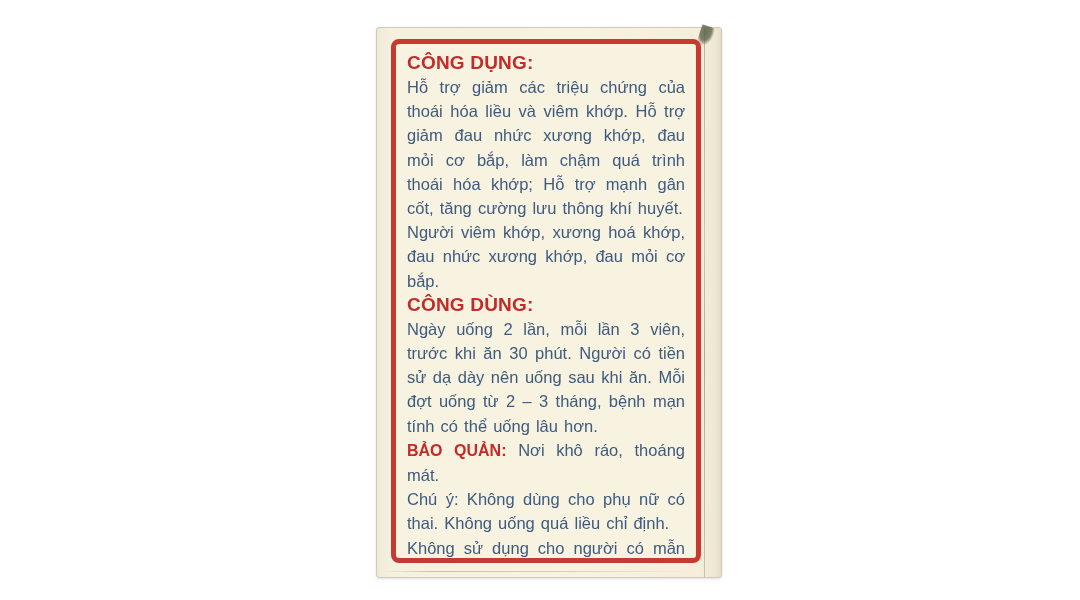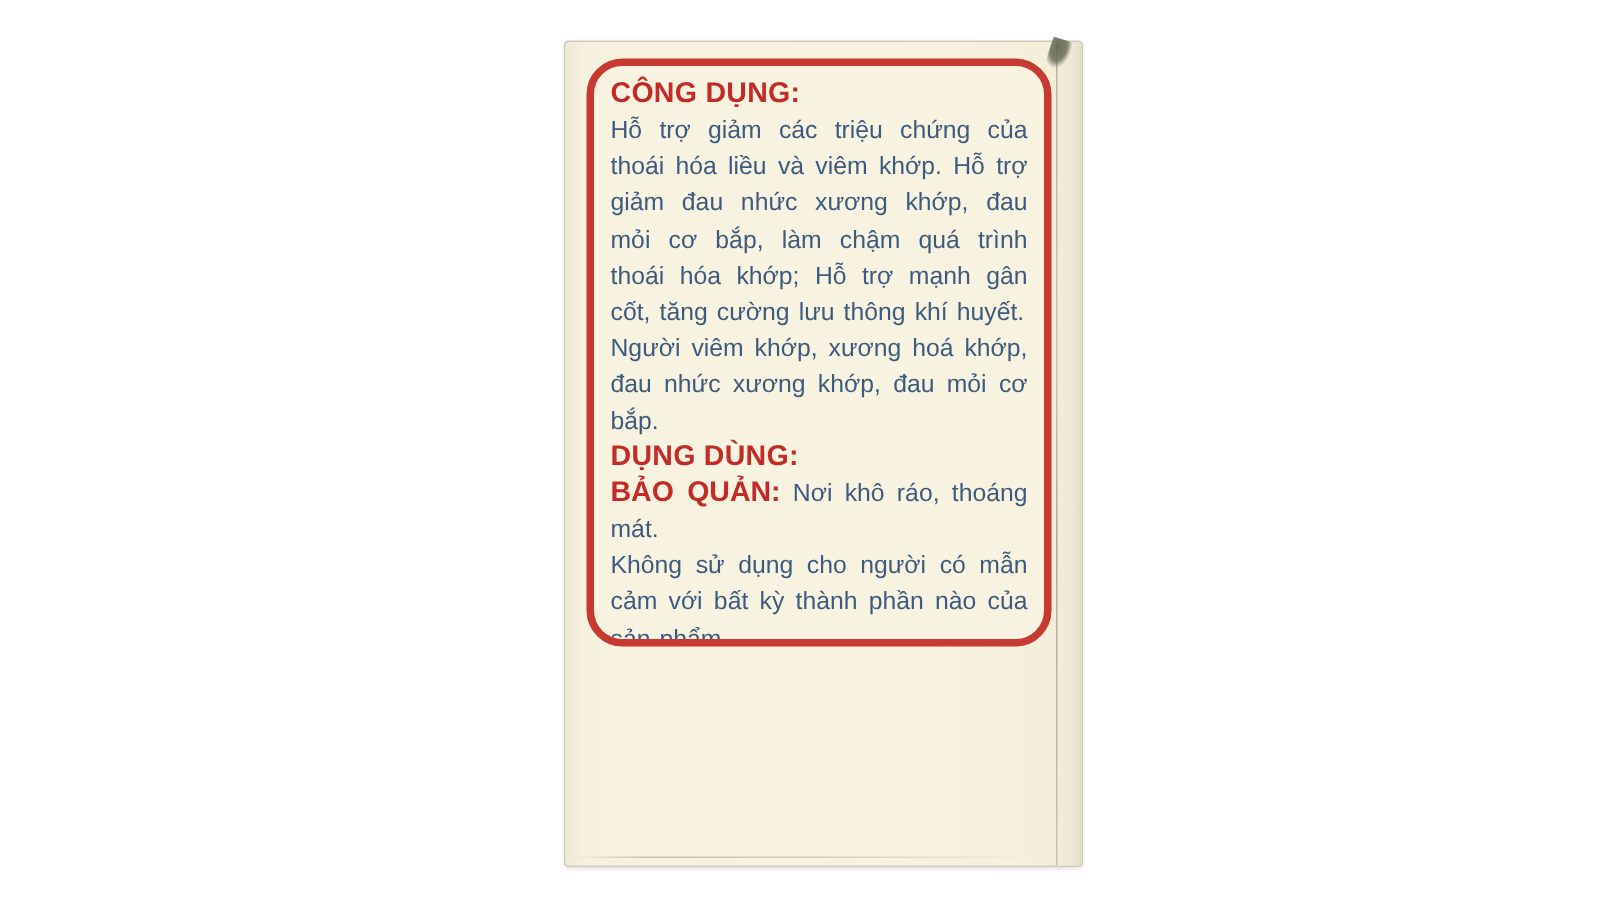--- a/index.html
+++ b/index.html
@@ -65,24 +65,24 @@
     width: 330px;
     height: 1px;
     background: linear-gradient(90deg, transparent, #c9c2b0 15%, #d6cfbd 55%, transparent 95%);
   }
   
   .info-panel {
     position: absolute;
     left: 14px;
     top: 11px;
     width: 310px;
-    height: 392px;
+    height: 524px;
     box-sizing: border-box;
     border: 5px solid #c63a31;
-    border-radius: 24px;
+    border-radius: 8px;
     background: #f8f2e0;
     overflow: hidden;
     display: flex;
     flex-direction: column;
   }
   .panel-content {
     flex: 1 1 auto;
     padding: 7px 11px 0 11px;
   }
   .section-heading {
@@ -97,21 +97,21 @@
     margin: 0;
     color: #3d5b7f;
     font-size: 16.5px;
     line-height: 24.2px;
     text-align: justify;
     word-spacing: 1.5px;
   }
   .inline-heading {
     color: #c32b28;
     font-weight: bold;
-    font-size: 19px;
+    font-size: 16px;
   }
 </style>
 </head>
 <body>
 
 <div class="stage">
 
   <div class="product-box">
 
     <div class="box-edge-strip"></div>
@@ -120,26 +120,28 @@
     <div class="bottom-crease"></div>
 
     <div class="info-panel">
       <div class="panel-content">
 
         <h2 class="section-heading">CÔNG DỤNG:</h2>
         <p class="body-text">Hỗ trợ giảm các triệu chứng của thoái hóa liều và viêm khớp. Hỗ trợ giảm đau nhức xương khớp, đau mỏi cơ bắp, làm chậm quá trình thoái hóa khớp; Hỗ trợ mạnh gân cốt, tăng cường lưu thông khí huyết.</p>
 
         <p class="body-text">Người viêm khớp, xương hoá khớp, đau nhức xương khớp, đau mỏi cơ bắp.</p>
 
-        <h2 class="section-heading">DỤNG DÙNG:</h2>
+        <h2 class="section-heading">CÔNG DÙNG:</h2>
+        <p class="body-text">Ngày uống 2 lần, mỗi lần 3 viên, trước khi ăn 30 phút. Người có tiền sử dạ dày nên uống sau khi ăn. Mỗi đợt uống từ 2 – 3 tháng, bệnh mạn tính có thể uống lâu hơn.</p>
 
         <p class="body-text">
           <span class="inline-heading">BẢO QUẢN:</span><span> Nơi khô ráo, thoáng mát.</span>
         </p>
 
+        <p class="body-text">Chú ý: Không dùng cho phụ nữ có thai. Không uống quá liều chỉ định.</p>
         <p class="body-text">Không sử dụng cho người có mẫn cảm với bất kỳ thành phần nào của sản phẩm.</p>
 
       </div>
 
     </div>
 
   </div>
 </div>
 
 </body></html>

